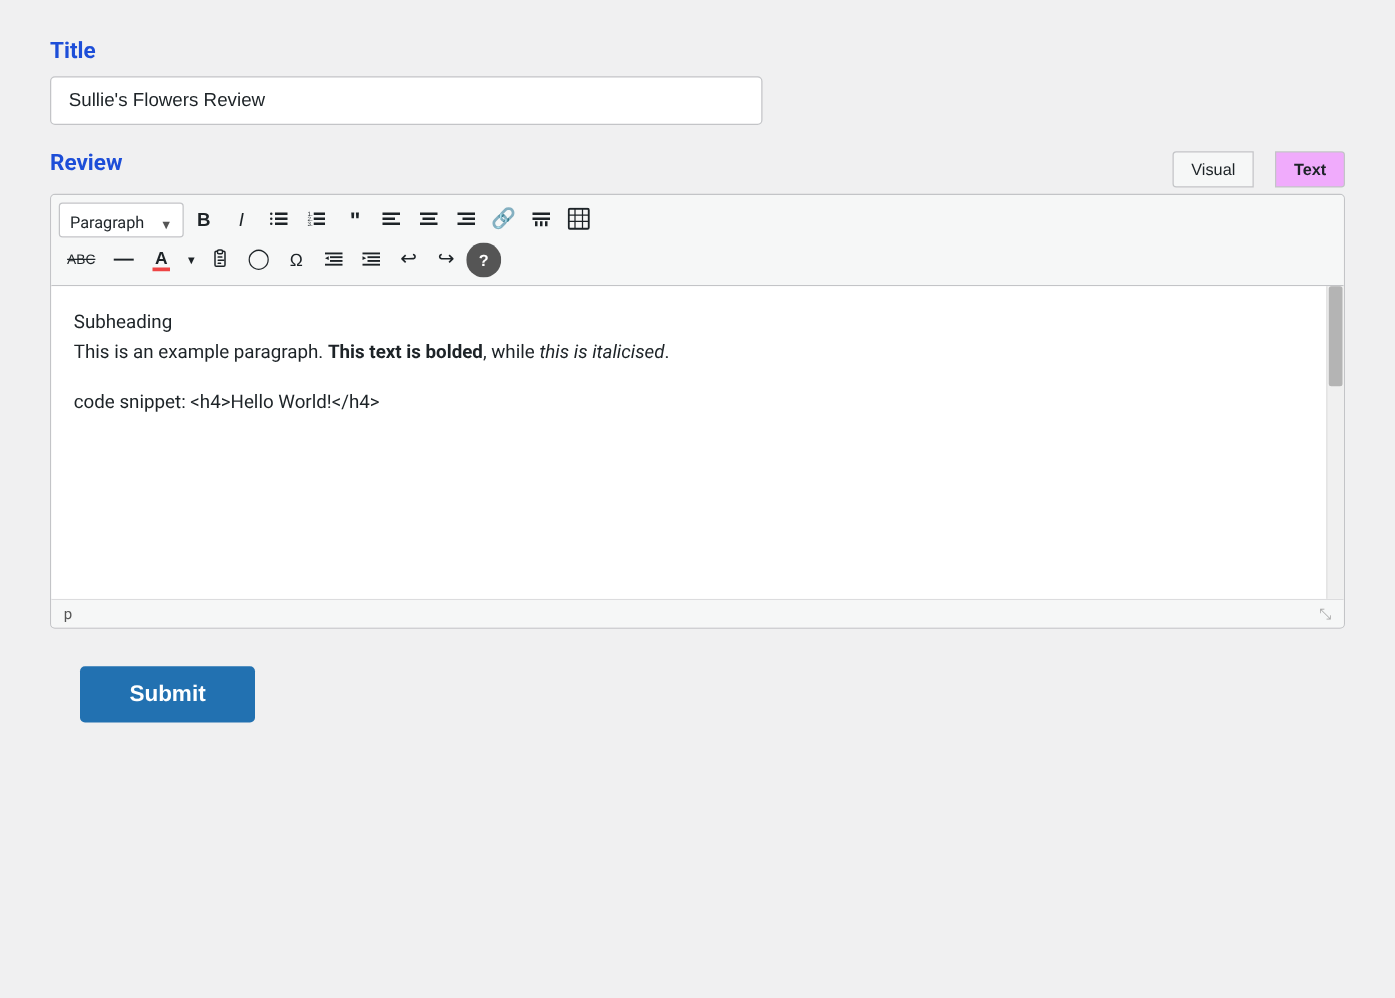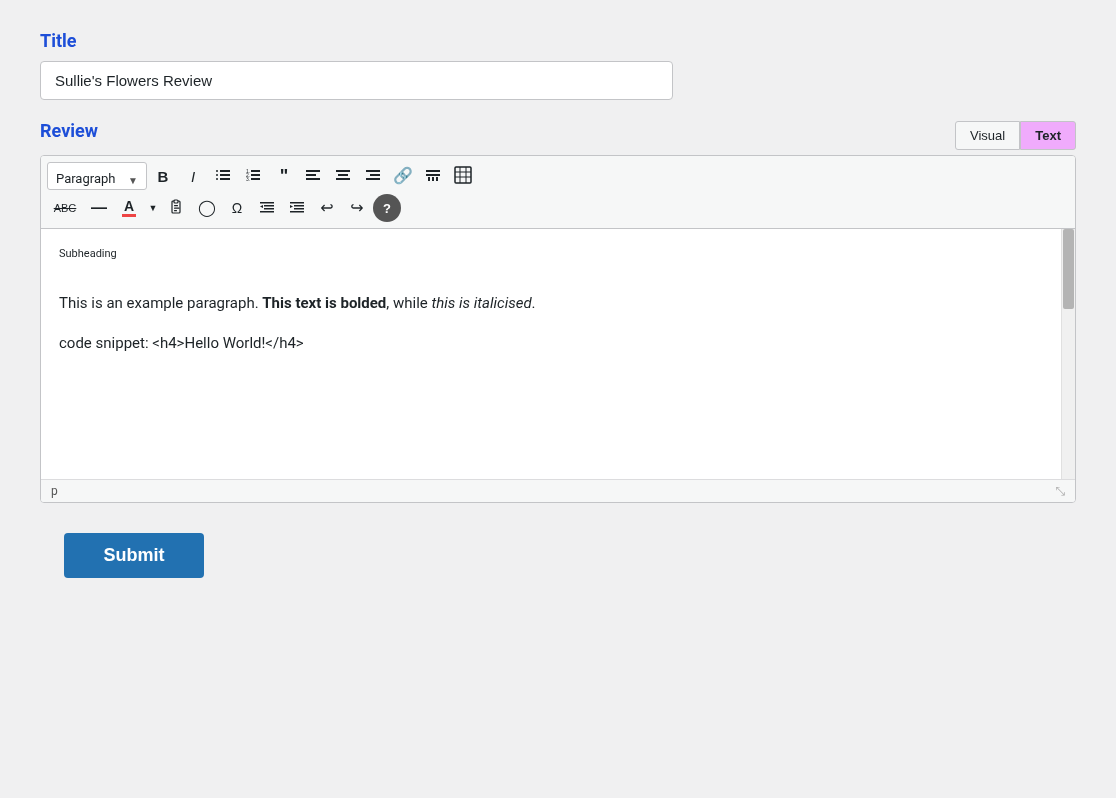--- a/index.html
+++ b/index.html
@@ -27,40 +27,40 @@
     }
 
     .field-label {
       font-size: 18px;
       font-weight: 700;
       margin-bottom: 10px;
       color: #1d4ed8;
     }
 
     .title-input {
-      width: 633px;
+      width: 570px;
       padding: 10px 14px;
       font-size: 15px;
       border: 1px solid #c3c4c7;
       border-radius: 4px;
       background: #fff;
       color: #1d2327;
       outline: none;
     }
 
     .content-header {
       display: flex;
       align-items: center;
       justify-content: space-between;
       margin-bottom: 0;
     }
 
     .content-tabs {
       display: flex;
-      gap: 0;
+      gap: 17px;
     }
 
     .tab-button {
       padding: 6px 14px;
       font-size: 13px;
       border: 1px solid #c3c4c7;
       background: #f6f7f7;
       color: #1d2327;
       cursor: pointer;
       border-radius: 0;
@@ -158,23 +158,23 @@
       flex: 1;
       padding: 16px 18px;
       font-size: 15px;
       line-height: 1.6;
       color: #1d2327;
       background: #fff;
       min-height: 250px;
     }
 
     .editor-content .subheading {
-      font-size: 11px;
-      color: #1d2327;
-      margin-bottom: 28px;
+      font-size: 15px;
+      color: #1d2327;
+      margin-bottom: 0;
     }
 
     .editor-content .paragraph {
       margin-bottom: 16px;
       color: #1d2327;
     }
 
     .editor-content .bold-text {
       font-weight: 700;
     }

